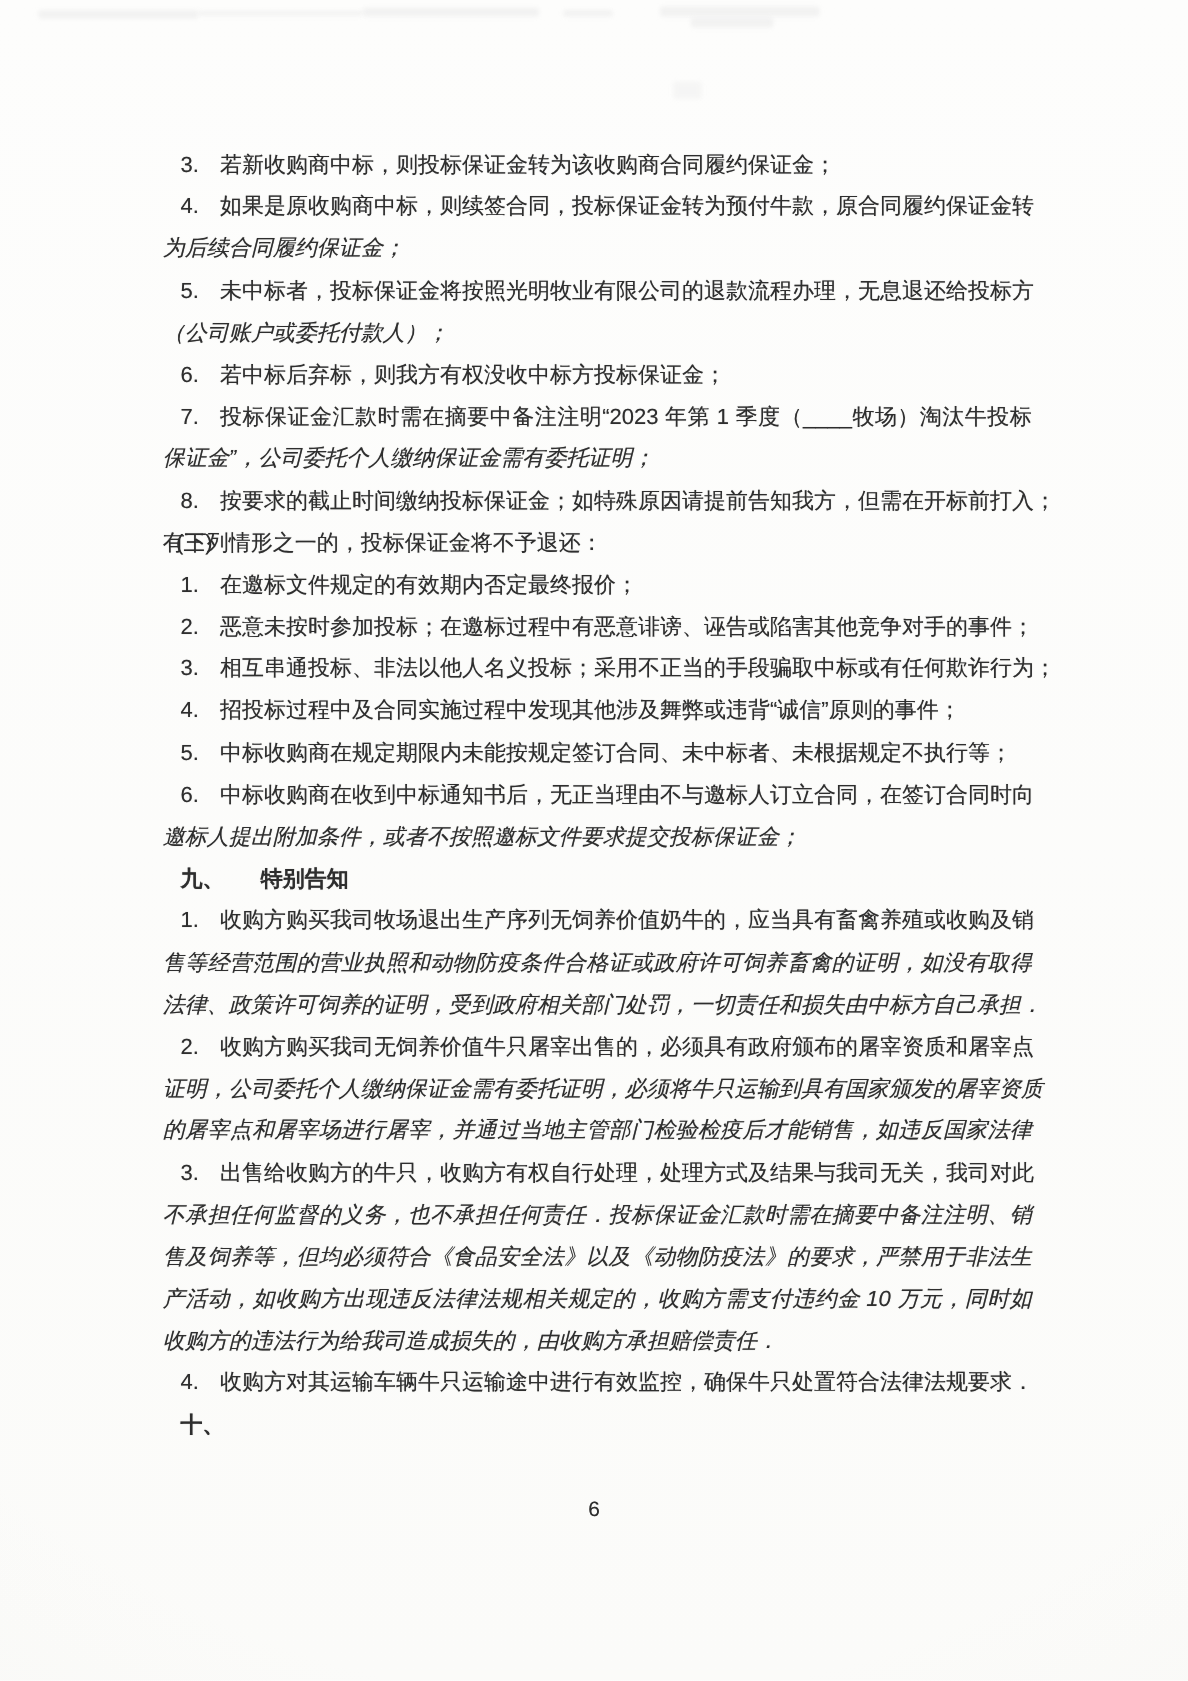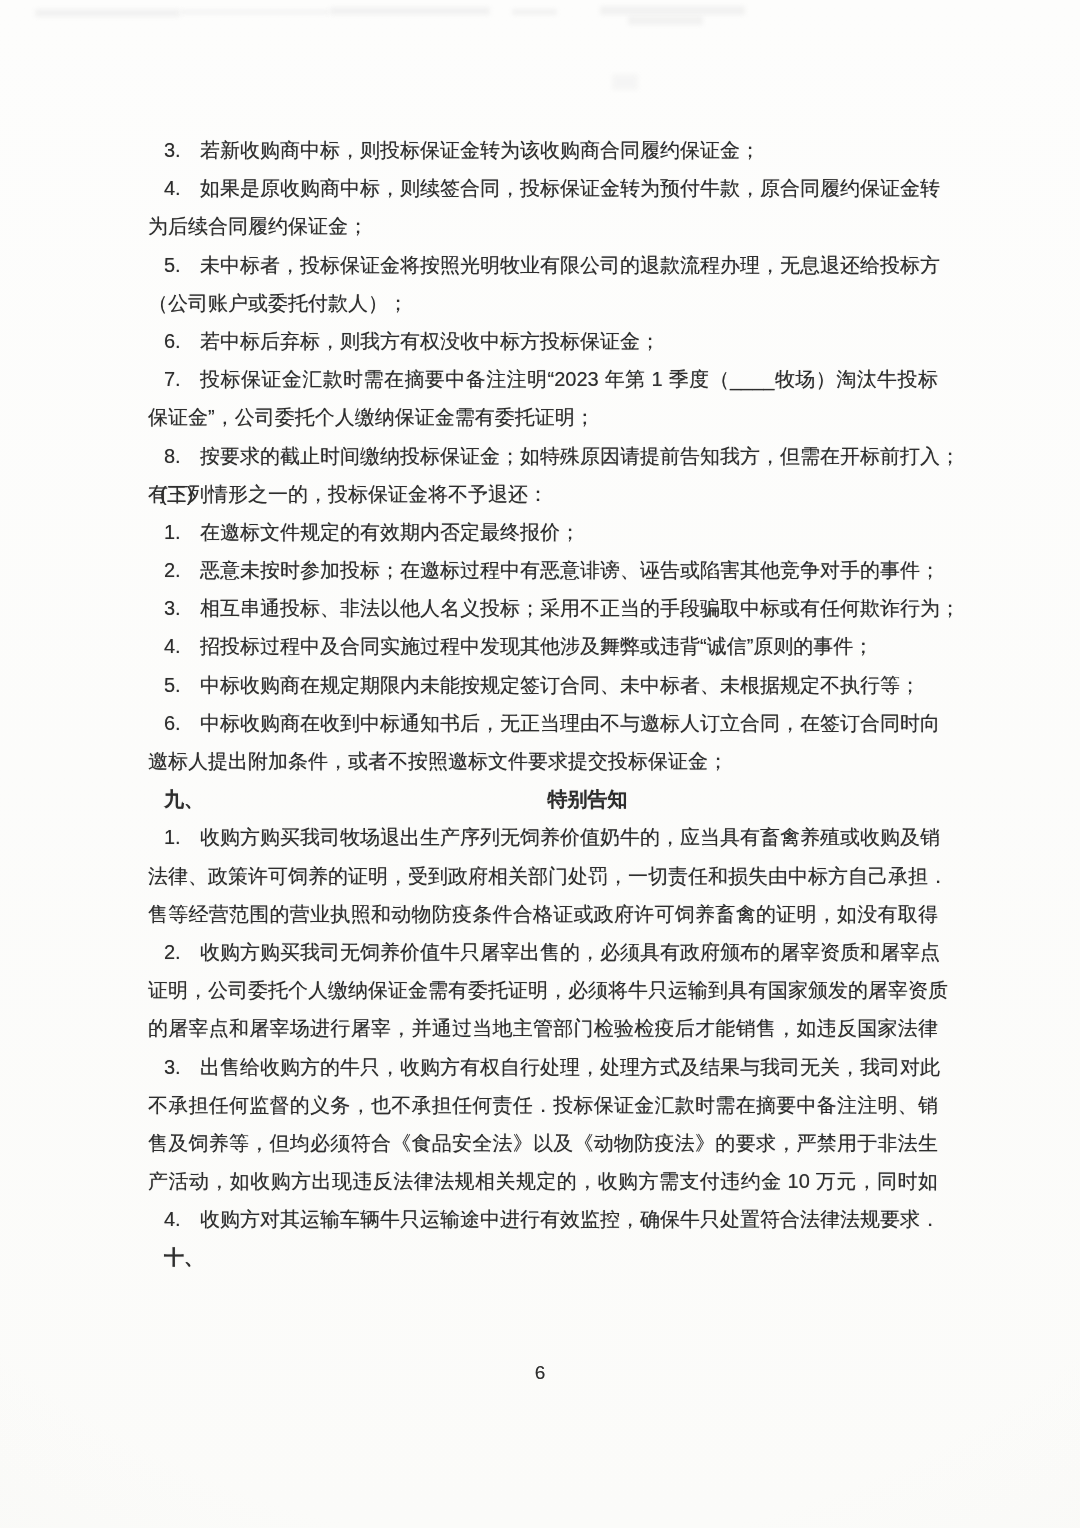--- a/index.html
+++ b/index.html
@@ -46,25 +46,25 @@
     font-size:20px;
     white-space:nowrap;
     text-shadow:0 0 0.7px rgba(45,45,45,0.55);
   }
   .line .num{
     position:absolute;
     left:16px;top:0;
   }
   .line .text{display:block;}
   .line.item .text{margin-left:52px;}
-  .line.cont .text{margin-left:0;}
+  .line.cont .text{margin-left:0;font-style:italic;}
   .line.section .num{left:12px;font-weight:400;}
   .line.section .text{font-weight:400;}
   .line.heading{font-weight:700;}
-  .line.heading .text{margin-left:89px;text-align:center;}
+  .line.heading .text{margin-left:89px;}
   .line.justify .text{text-align:justify;text-align-last:justify;}
 
   .footer-pagenum{
     position:absolute;
     left:0;top:1362px;
     width:1080px;
     text-align:center;
     font-size:19px;
     color:var(--ink,#2e2e2e);
     text-shadow:0 0 0.6px rgba(45,45,45,0.5);
@@ -149,24 +149,24 @@
       </div>
       <div class="line heading">
         <span class="num">九、</span>
         <span class="text">特别告知</span>
       </div>
       <div class="line item justify">
         <span class="num">1.</span>
         <span class="text">收购方购买我司牧场退出生产序列无饲养价值奶牛的，应当具有畜禽养殖或收购及销</span>
       </div>
       <div class="line cont justify">
+        <span class="text">售等经营范围的营业执照和动物防疫条件合格证或政府许可饲养畜禽的证明，如没有取得</span>
+      </div>
+      <div class="line cont justify">
         <span class="text">法律、政策许可饲养的证明，受到政府相关部门处罚，一切责任和损失由中标方自己承担．</span>
-      </div>
-      <div class="line cont justify">
-        <span class="text">售等经营范围的营业执照和动物防疫条件合格证或政府许可饲养畜禽的证明，如没有取得</span>
       </div>
       <div class="line item justify">
         <span class="num">2.</span>
         <span class="text">收购方购买我司无饲养价值牛只屠宰出售的，必须具有政府颁布的屠宰资质和屠宰点</span>
       </div>
       <div class="line cont justify">
         <span class="text">证明，公司委托个人缴纳保证金需有委托证明，必须将牛只运输到具有国家颁发的屠宰资质</span>
       </div>
       <div class="line cont justify">
         <span class="text">的屠宰点和屠宰场进行屠宰，并通过当地主管部门检验检疫后才能销售，如违反国家法律</span>
@@ -177,20 +177,23 @@
       </div>
       <div class="line cont justify">
         <span class="text">不承担任何监督的义务，也不承担任何责任．投标保证金汇款时需在摘要中备注注明、销</span>
       </div>
       <div class="line cont justify">
         <span class="text">售及饲养等，但均必须符合《食品安全法》以及《动物防疫法》的要求，严禁用于非法生</span>
       </div>
       <div class="line cont justify">
         <span class="text">产活动，如收购方出现违反法律法规相关规定的，收购方需支付违约金 10 万元，同时如</span>
       </div>
+      <div class="line cont">
+        <span class="text">收购方的违法行为给我司造成损失的，由收购方承担赔偿责任．</span>
+      </div>
       <div class="line item justify">
         <span class="num">4.</span>
         <span class="text">收购方对其运输车辆牛只运输途中进行有效监控，确保牛只处置符合法律法规要求．</span>
       </div>
       <div class="line heading">
         <span class="num">十、</span>
       </div>
     </div>
 
   <div class="footer-pagenum">6</div>

